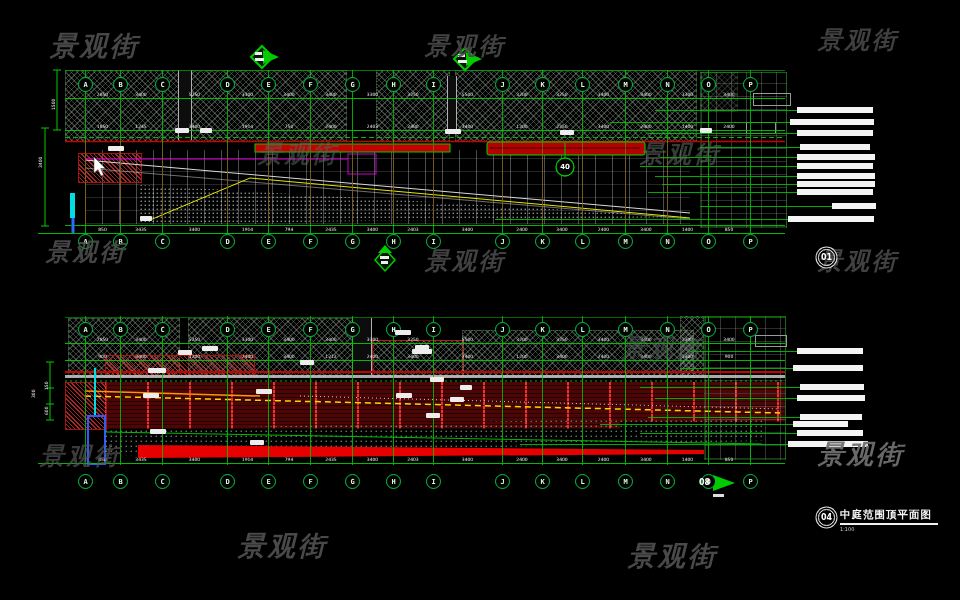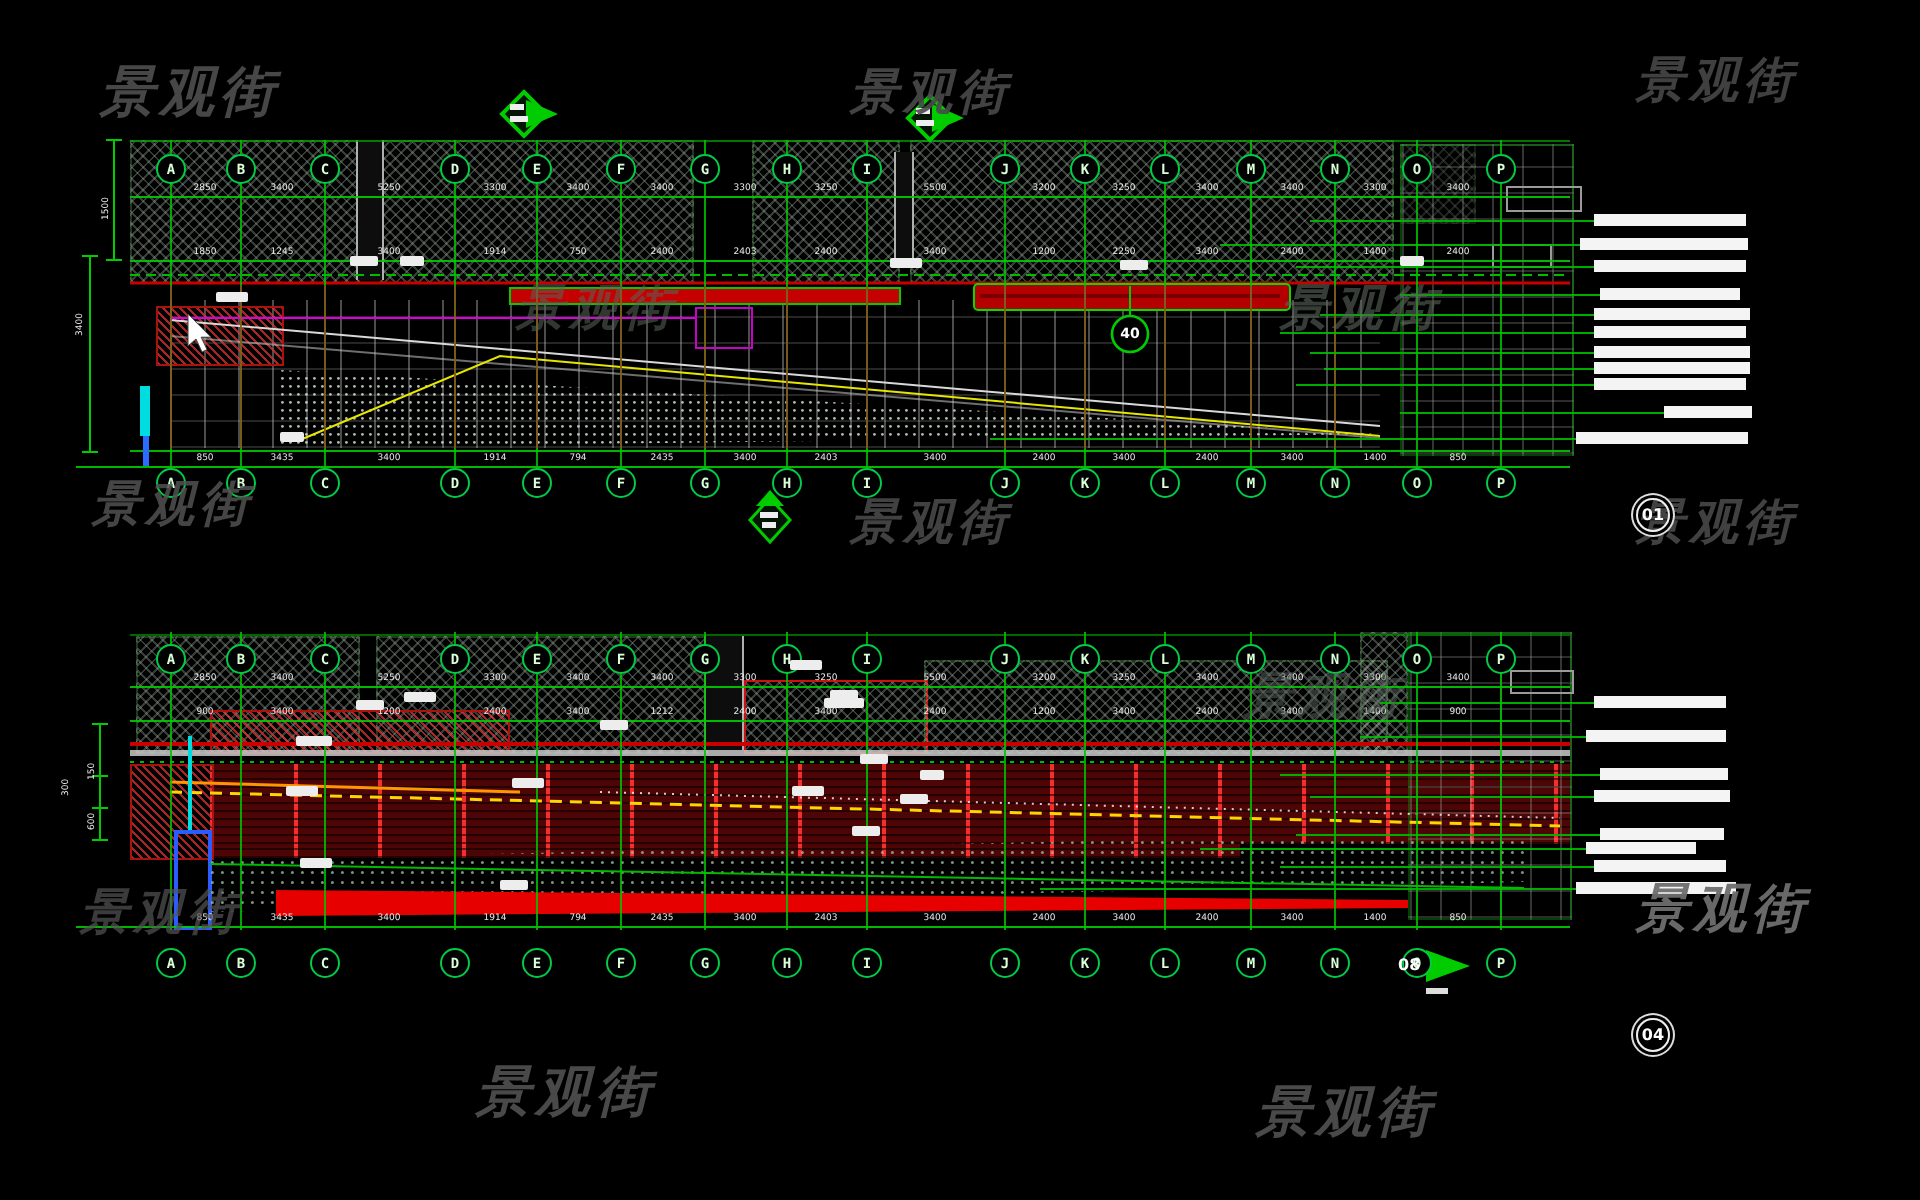--- a/index.html
+++ b/index.html
@@ -121,20 +121,24 @@
     <path d="M713,475 L735,483 L713,491 Z" fill="#00cc00"></path>
     <rect x="713" y="494" width="11" height="3" fill="#dddddd"></rect>
     <path d="M94,157 L94,173 L98,169.5 L101,176 L103.5,174.8 L100.6,168.6 L105.5,168.6 Z" fill="#ffffff" stroke="#444444" stroke-width="0.5"></path>
   </svg>
 
   <div class="abs tblock" style="left:818px;top:248px">
     <div class="tnum">01</div>
   </div>
   <div class="abs tblock" style="left:818px;top:508px">
     <div class="tnum">04</div>
+    <div>
+      <div class="ttext">中庭范围顶平面图</div>
+      <div class="tscale">1:100</div>
+    </div>
   </div>
 
   <div class="abs dbubble" style="left:557px;top:163px">40</div>
   <div class="abs m04" style="left:699px;top:478px">08</div>
 <div class="abs p-hatch" style="left: 65px; top: 70px; width: 113px; height: 70px;"></div>
     <div class="abs p-hatch" style="left: 190px; top: 70px; width: 155px; height: 70px;"></div>
     <div class="abs p-hatch" style="left: 376px; top: 70px; width: 72px; height: 70px;"></div>
     <div class="abs p-hatch" style="left: 455px; top: 70px; width: 240px; height: 70px;"></div>
     <div class="abs p-hatch p-dim" style="left: 700px; top: 72px; width: 36px; height: 38px;"></div>
     <div class="abs p-shaft" style="left: 178px; top: 70px; width: 12px; height: 70px;"></div>

